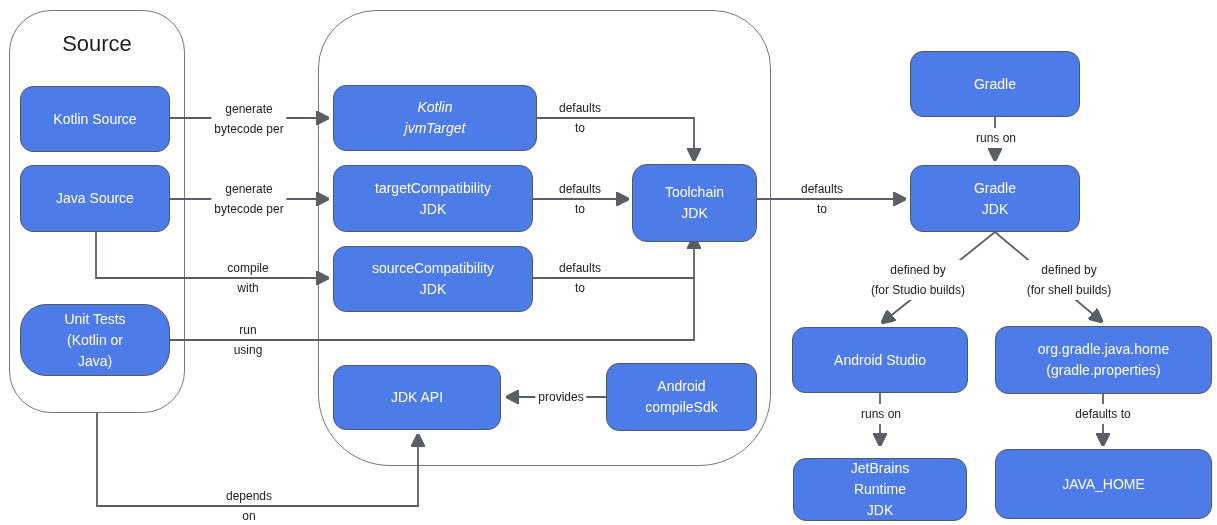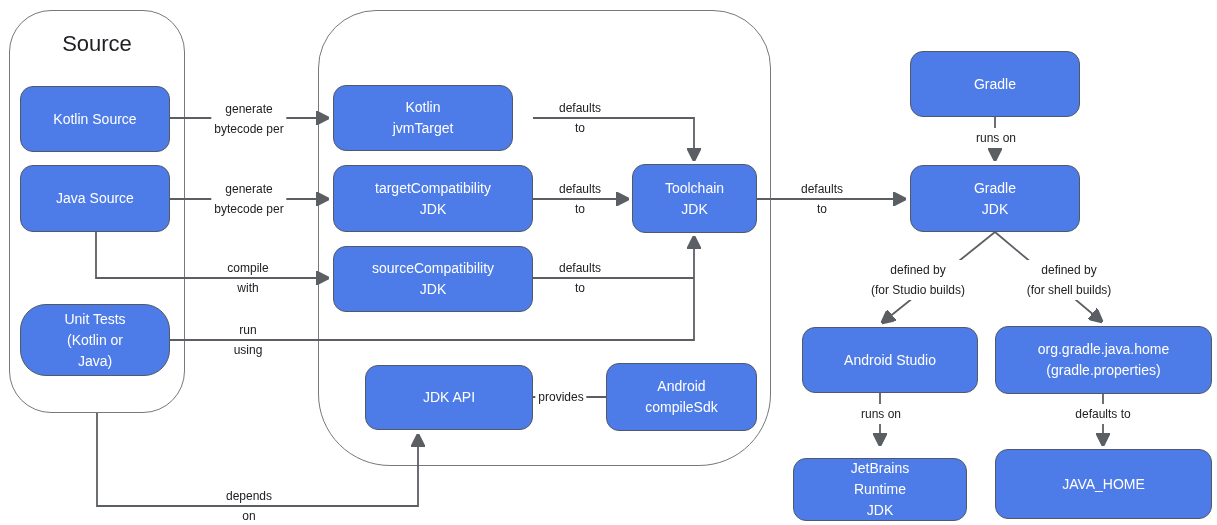--- a/index.html
+++ b/index.html
@@ -92,35 +92,35 @@
   <div class="edge-label bg" style="left:1069px;top:280px;">defined by
 (for shell builds)</div>
   <div class="edge-label bg" style="left:881px;top:414px;">runs on</div>
   <div class="edge-label bg" style="left:1103px;top:414px;">defaults to</div>
 
   <div class="node" style="left:20px;top:86px;width:150px;height:66px;">Kotlin Source</div>
   <div class="node" style="left:20px;top:165px;width:150px;height:67px;">Java Source</div>
   <div class="node" style="left:20px;top:304px;width:150px;height:72px;border-radius:26px;">Unit Tests
 (Kotlin or
 Java)</div>
-  <div class="node" style="left:333px;top:85px;width:180px;height:66px;">Kotlin
+  <div class="node" style="left:333px;top:85px;width:204px;height:66px;font-style:italic;">Kotlin
 jvmTarget</div>
   <div class="node" style="left:333px;top:165px;width:200px;height:67px;">targetCompatibility
 JDK</div>
   <div class="node" style="left:333px;top:246px;width:200px;height:66px;">sourceCompatibility
 JDK</div>
-  <div class="node" style="left:632px;top:164px;width:125px;height:69px;">Toolchain
+  <div class="node" style="left:632px;top:164px;width:125px;height:78px;border-radius:15px;">Toolchain
 JDK</div>
-  <div class="node" style="left:333px;top:365px;width:168px;height:65px;margin-left:32px;">JDK API</div>
+  <div class="node" style="left:333px;top:365px;width:168px;height:65px;">JDK API</div>
   <div class="node" style="left:606px;top:363px;width:151px;height:68px;">Android
 compileSdk</div>
   <div class="node" style="left:910px;top:51px;width:170px;height:66px;">Gradle</div>
   <div class="node" style="left:910px;top:165px;width:170px;height:67px;">Gradle
 JDK</div>
-  <div class="node" style="left:792px;top:327px;width:176px;height:66px;margin-left:10px;">Android Studio</div>
+  <div class="node" style="left:792px;top:327px;width:176px;height:66px;">Android Studio</div>
   <div class="node" style="left:995px;top:326px;width:217px;height:68px;">org.gradle.java.home
 (gradle.properties)</div>
   <div class="node" style="left:793px;top:458px;width:174px;height:63px;">JetBrains
 Runtime
 JDK</div>
   <div class="node" style="left:995px;top:449px;width:217px;height:70px;">JAVA_HOME</div>
 
 </div>
 
 </body></html>

